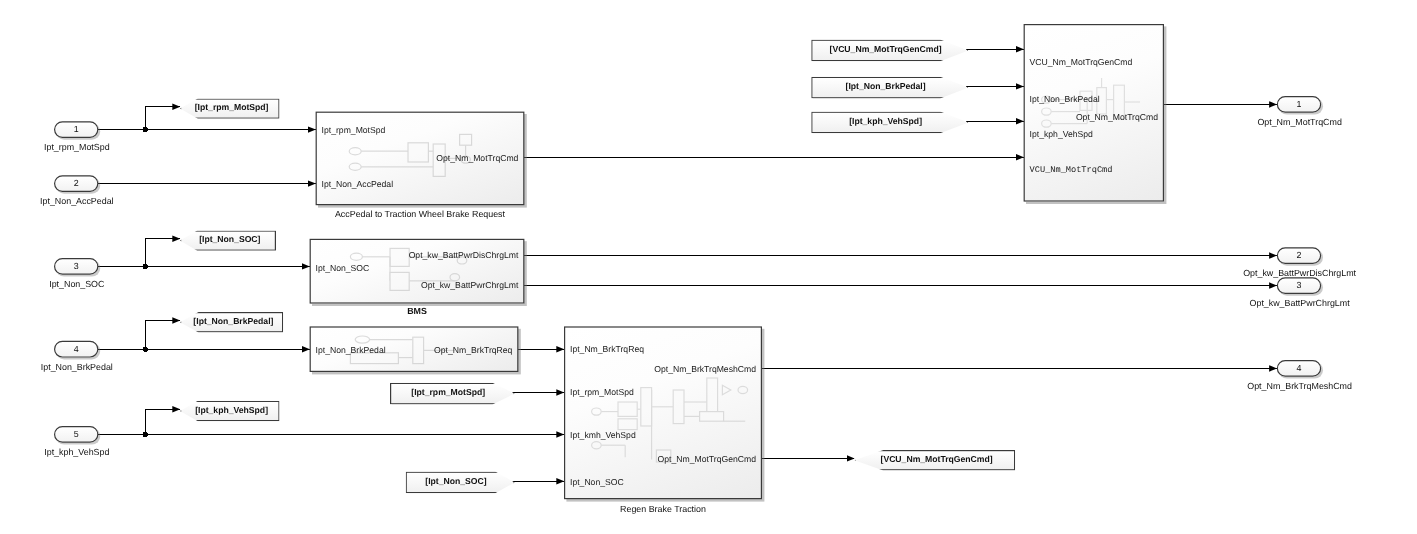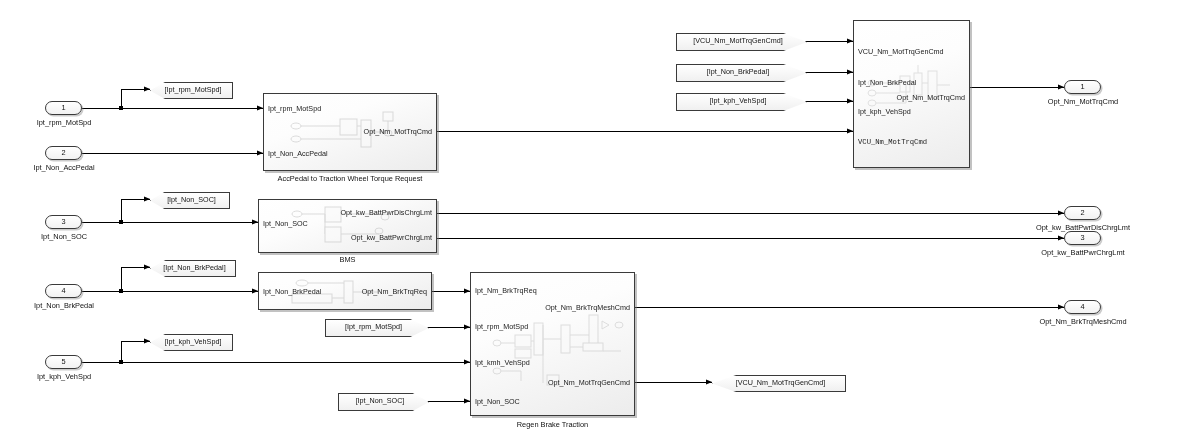--- a/index.html
+++ b/index.html
@@ -61,20 +61,21 @@
 
   
   .tag{
     position:absolute;
     font-size:7.2px;
     color:#111;
     line-height:15px;
     white-space:nowrap;
     box-sizing:border-box;
     text-align:center;
+    font-weight:bold;
   }
   .tag .tagbody{
     position:absolute;left:0;top:0;width:100%;height:100%;
     border:1px solid #3a3a3a;
     background:linear-gradient(180deg,#ffffff,#f0f0f0);
     box-shadow:1.5px 1.5px 0 rgba(130,130,130,.42);
   }
   
   .tag.goto .tagbody{
     clip-path:polygon(0% 50%, 18% 0%, 100% 0%, 100% 100%, 18% 100%);
@@ -229,41 +230,41 @@
         <line x1="107" y1="38" x2="119" y2="38"></line>
         <rect x="119" y="18" width="10" height="9" fill="#fafafa"></rect>
         <line x1="124" y1="27" x2="124" y2="38"></line>
         <ellipse cx="124" cy="39" rx="4" ry="3"></ellipse>
       </g>
     </svg>
     <div class="pin in" style="top:11px;">Ipt_rpm_MotSpd</div>
     <div class="pin in" style="top:56px;">Ipt_Non_AccPedal</div>
     <div class="pin out" style="top:34px;">Opt_Nm_MotTrqCmd</div>
   </div>
-  <div class="blk-caption" style="left:248px;top:174px;width:204px;">AccPedal to Traction Wheel Torque Request</div>
+  <div class="blk-caption" style="left:248px;top:174px;width:204px;">AccPedal to Traction Wheel Brake Request</div>
 
   <div class="subsys" style="left:258px;top:199px;width:179px;height:54px;">
     <svg class="mini" width="179" height="54" viewBox="0 0 179 54">
       <g stroke="#b9b9b9" fill="none" stroke-width="1">
         <ellipse cx="38" cy="14" rx="5" ry="3"></ellipse>
         <line x1="43" y1="14" x2="66" y2="14"></line>
         <rect x="66" y="7" width="16" height="15" fill="#fafafa"></rect>
         <line x1="66" y1="14" x2="66" y2="34"></line>
         <rect x="66" y="27" width="16" height="15" fill="#fafafa"></rect>
         <line x1="82" y1="14" x2="126" y2="14"></line>
         <line x1="82" y1="34" x2="120" y2="34"></line>
         <ellipse cx="126" cy="17" rx="4" ry="3"></ellipse>
         <ellipse cx="120" cy="31" rx="4" ry="3"></ellipse>
       </g>
     </svg>
     <div class="pin in" style="top:20px;">Ipt_Non_SOC</div>
     <div class="pin out" style="top:9px;">Opt_kw_BattPwrDisChrgLmt</div>
     <div class="pin out" style="top:34px;">Opt_kw_BattPwrChrgLmt</div>
   </div>
-  <div class="blk-caption" style="left:258px;top:255px;width:179px;">BMS</div>
+  <div class="blk-caption" style="left:258px;top:255px;width:179px;font-weight:bold;">BMS</div>
 
   <div class="subsys" style="left:258px;top:272px;width:174px;height:38px;">
     <svg class="mini" width="174" height="38" viewBox="0 0 174 38">
       <g stroke="#b9b9b9" fill="none" stroke-width="1">
         <ellipse cx="43" cy="10" rx="6" ry="3"></ellipse>
         <rect x="33" y="21" width="40" height="9" fill="#fafafa"></rect>
         <line x1="49" y1="10" x2="85" y2="10"></line>
         <line x1="73" y1="25" x2="85" y2="25"></line>
         <rect x="85" y="8" width="9" height="22" fill="#fafafa"></rect>
         <line x1="94" y1="19" x2="120" y2="19"></line>

